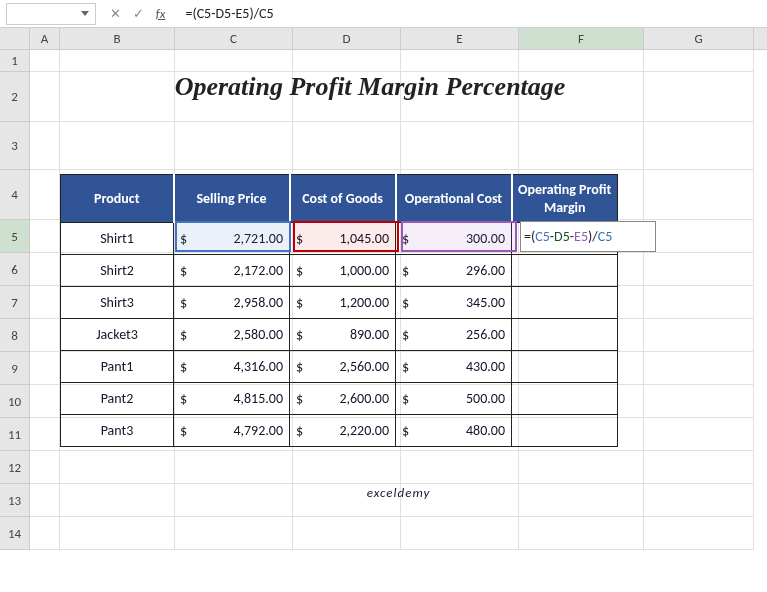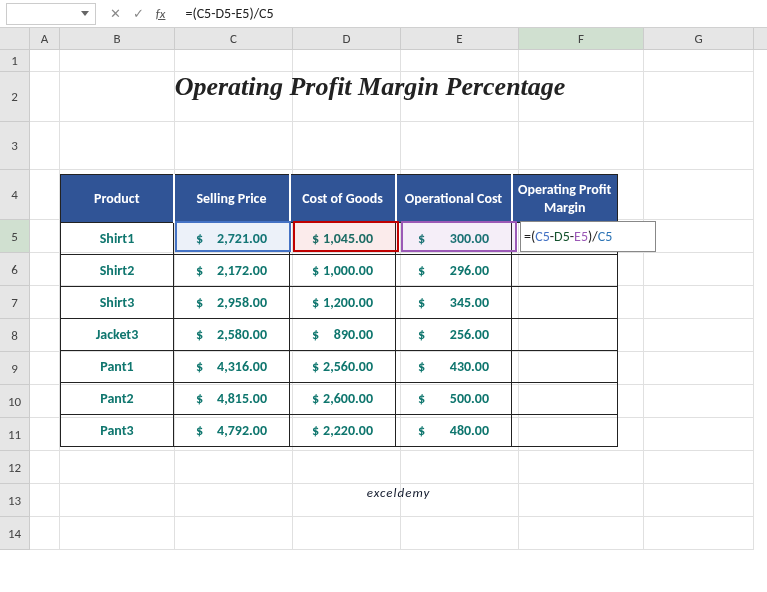--- a/index.html
+++ b/index.html
@@ -149,24 +149,23 @@
   border: 1px solid #222;
   border-right: 2px solid #fff;
   text-align: center;
   line-height: 1.25;
   height: 47px;
 }
 .data-table th:last-child { border-right: 1px solid #222; }
 .data-table td {
   border: 1px solid #222;
   height: 32px;
-  padding: 0 22px;
+  padding: 0 6px;
   font-size: 14px;
-  color: #0f766e;
-  font-weight: bold;
+  color: #0f172a;
 }
 .pcell { text-align: center; }
 .money {
   display: flex;
   justify-content: space-between;
   align-items: center;
 }
 .dollar { flex: 0 0 auto; }
 .amt { flex: 1; text-align: right; }
 

